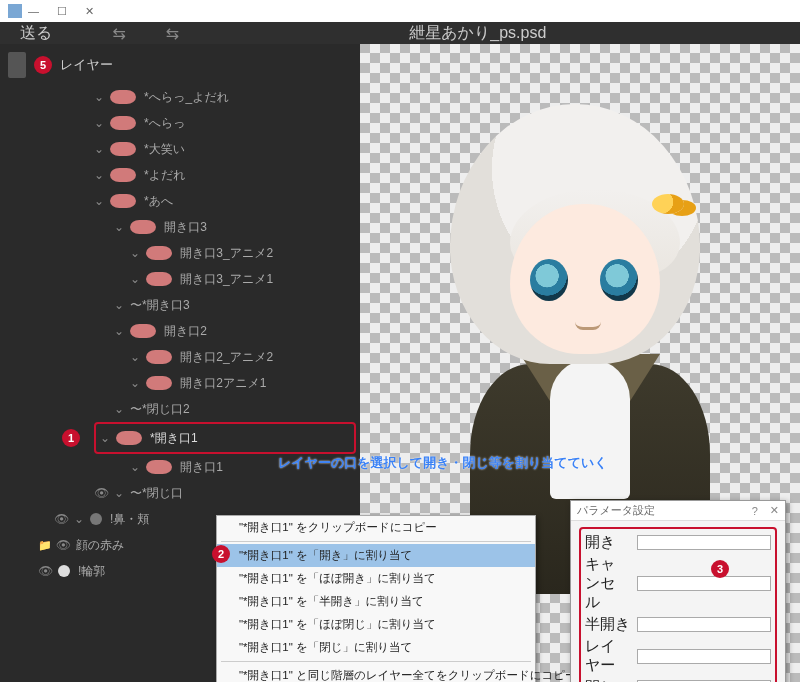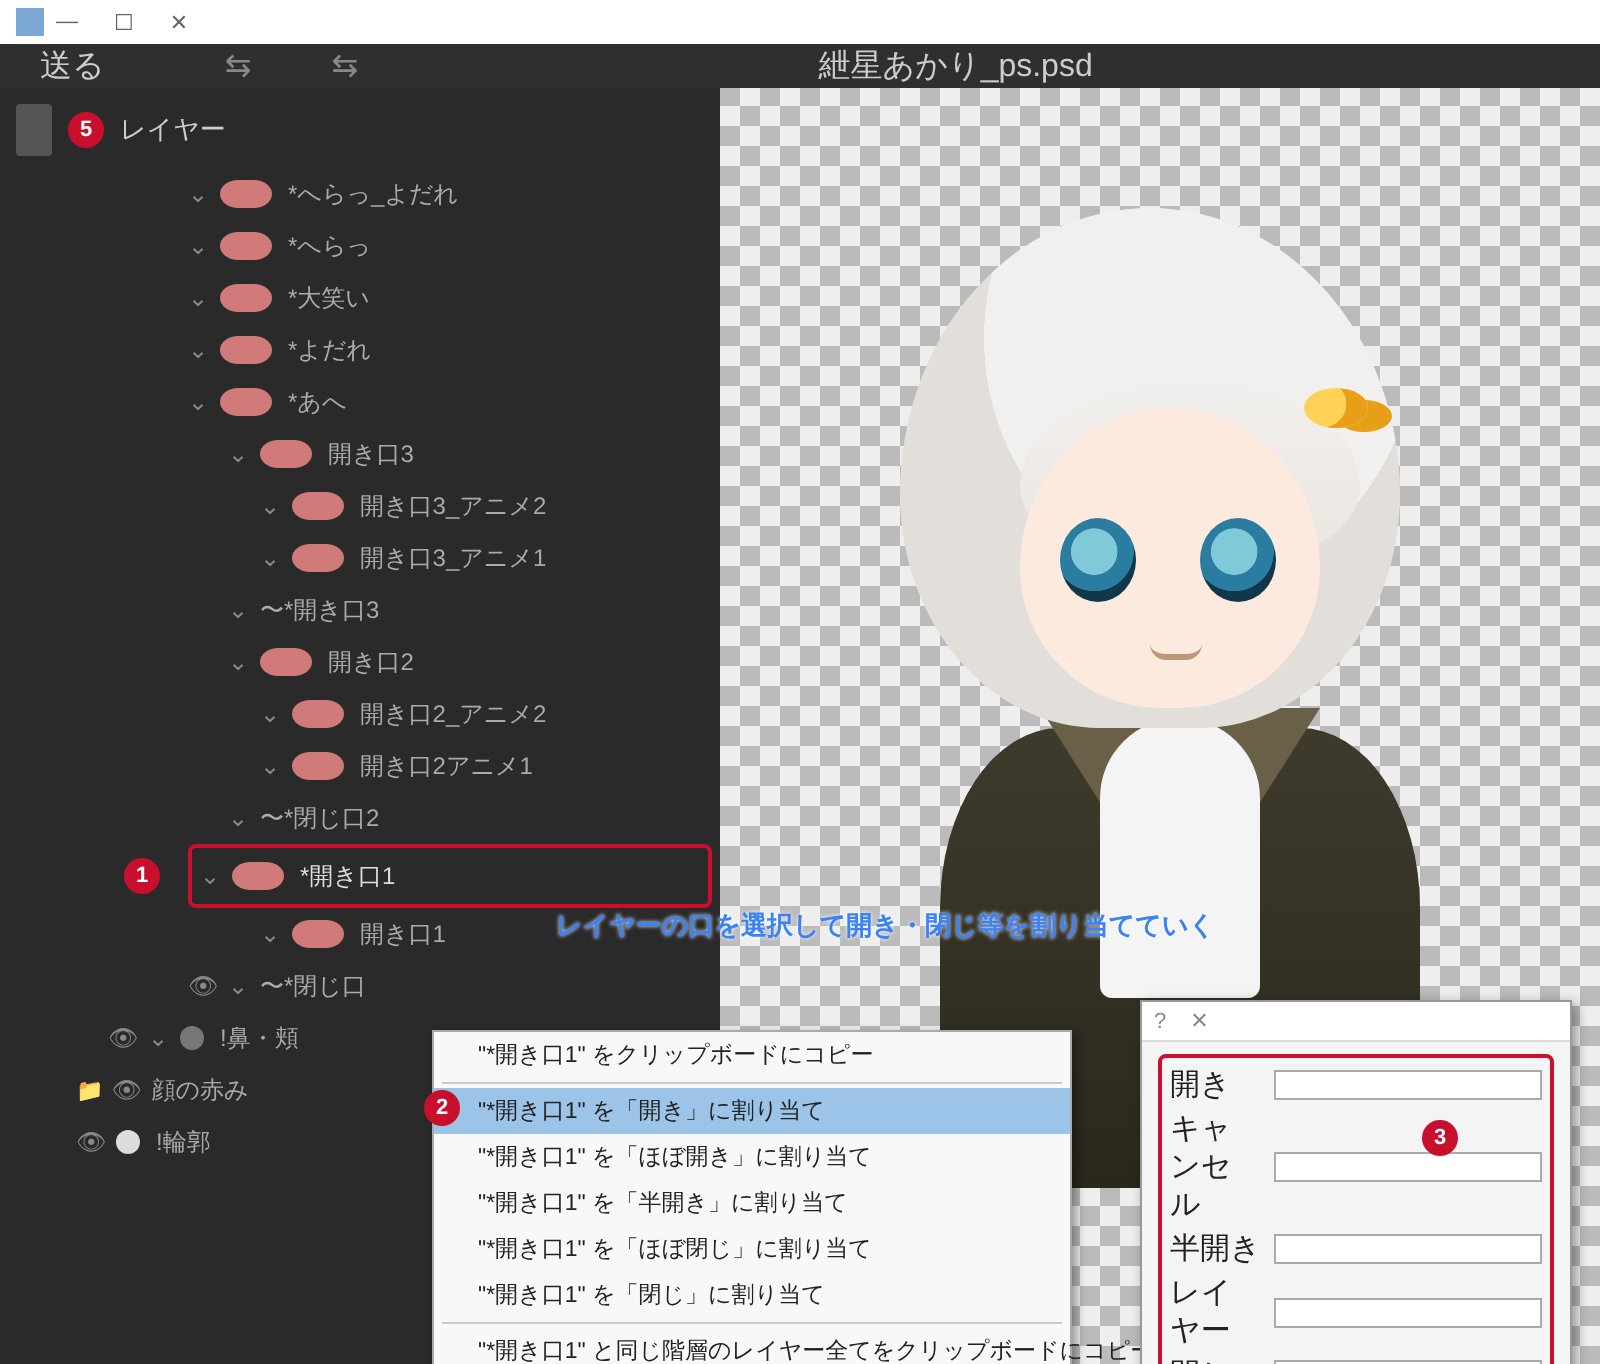--- a/index.html
+++ b/index.html
@@ -225,20 +225,21 @@
   <div class="mi">"*開き口1" を「半開き」に割り当て</div>
   <div class="mi">"*開き口1" を「ほぼ閉じ」に割り当て</div>
   <div class="mi">"*開き口1" を「閉じ」に割り当て</div>
   <hr>
   <div class="mi">"*開き口1" と同じ階層のレイヤー全てをクリップボードにコピー</div>
 
 </div>
 
 <div class="dlg">
   <div class="dlgtitle">
+    <span class="t">パラメータ設定</span>
     <span class="q">?</span>
     <span class="x">✕</span>
   </div>
   <div class="body">
     <div class="pgrid">
       <span class="badge b3">3</span>
       <span class="lbl">開き</span>
         <input class="txt" style="">
       <span class="lbl">キャンセル</span>
         <input class="txt" style="">

